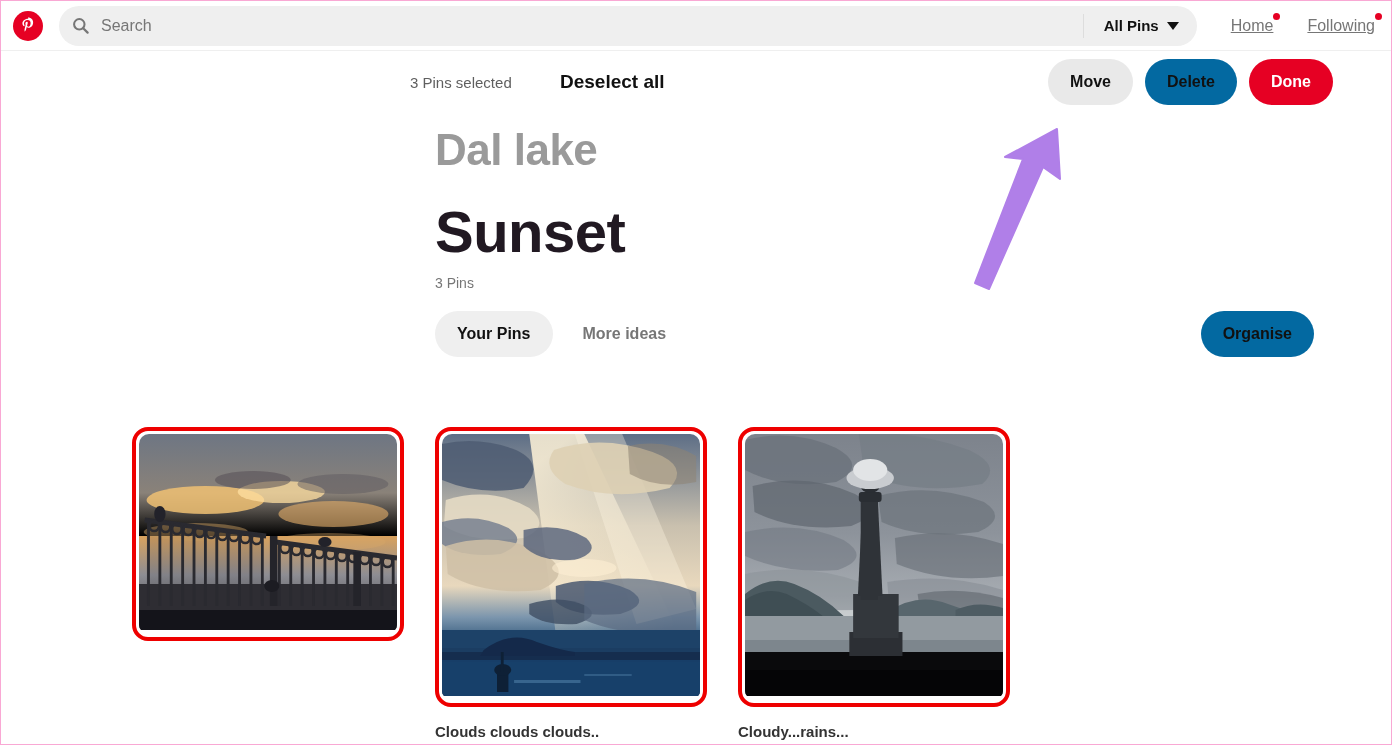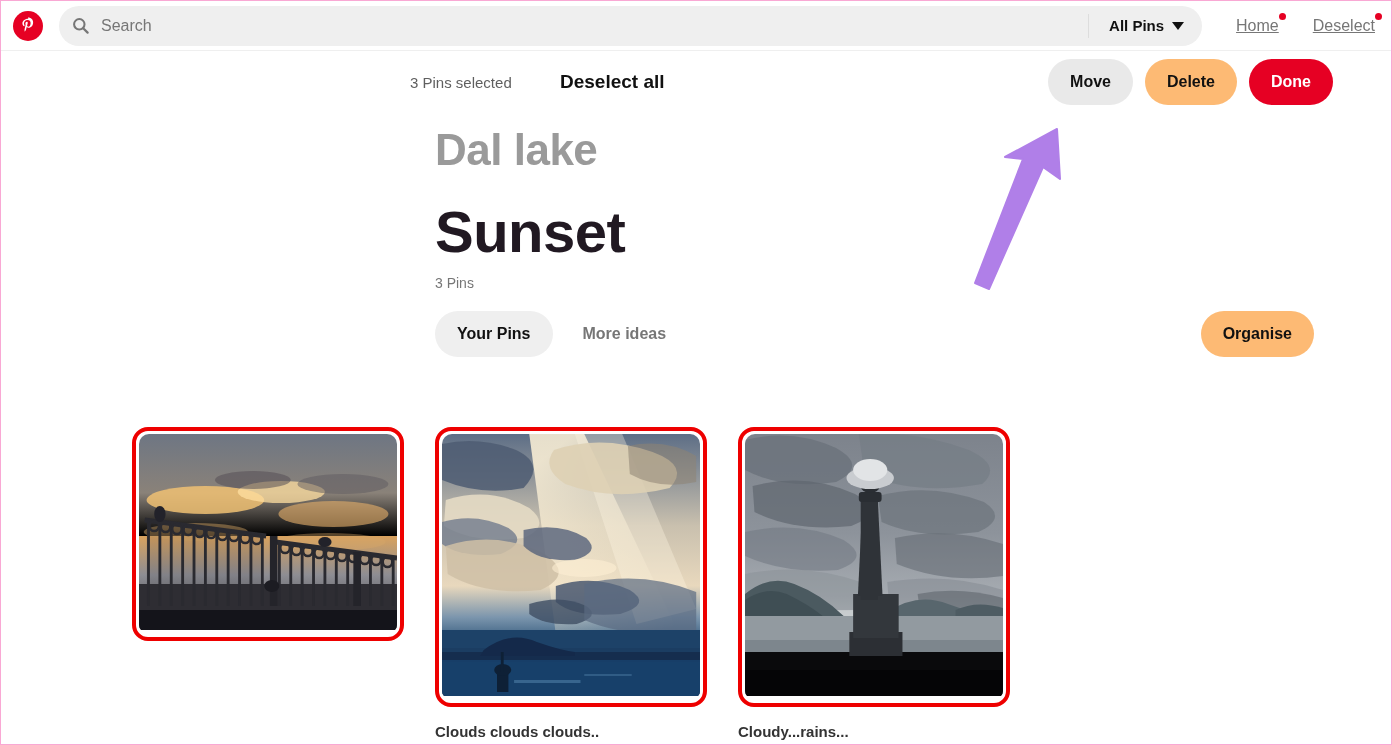--- a/index.html
+++ b/index.html
@@ -140,21 +140,21 @@
     height: 46px;
     padding: 0 22px;
     border: none;
     border-radius: 23px;
     font-family: "Liberation Sans", sans-serif;
     font-size: 16px;
     font-weight: bold;
     cursor: pointer;
     white-space: nowrap;
   }
-  .btn-grey { background: #fdba74; color: #111111; }
+  .btn-grey { background: #0369a1; color: #111111; }
   .btn-grey-hover { background: #e9e9e9; color: #111111; }
   .btn-red { background: #e60023; color: #ffffff; }
 
   
   #board-head {
     padding-left: 434px;
     padding-top: 12px;
   }
   #crumb-parent {
     font-size: 44px;
@@ -280,21 +280,21 @@
         <span>All Pins</span>
         <span class="chev"></span>
       </div>
     </div>
 
     <a class="navlink" href="#">
       <span>Home</span>
       <span class="dot"></span>
     </a>
     <a class="navlink" href="#">
-      <span>Deselect</span>
+      <span>Following</span>
       <span class="dot"></span>
     </a>
   </div>
 
   <div id="toolbar">
     <div id="sel-count">3 Pins selected</div>
     <div id="deselect">Deselect all</div>
     <div id="actions">
       <button class="btn btn-grey-hover">Move</button>
       <button class="btn btn-grey">Delete</button>

